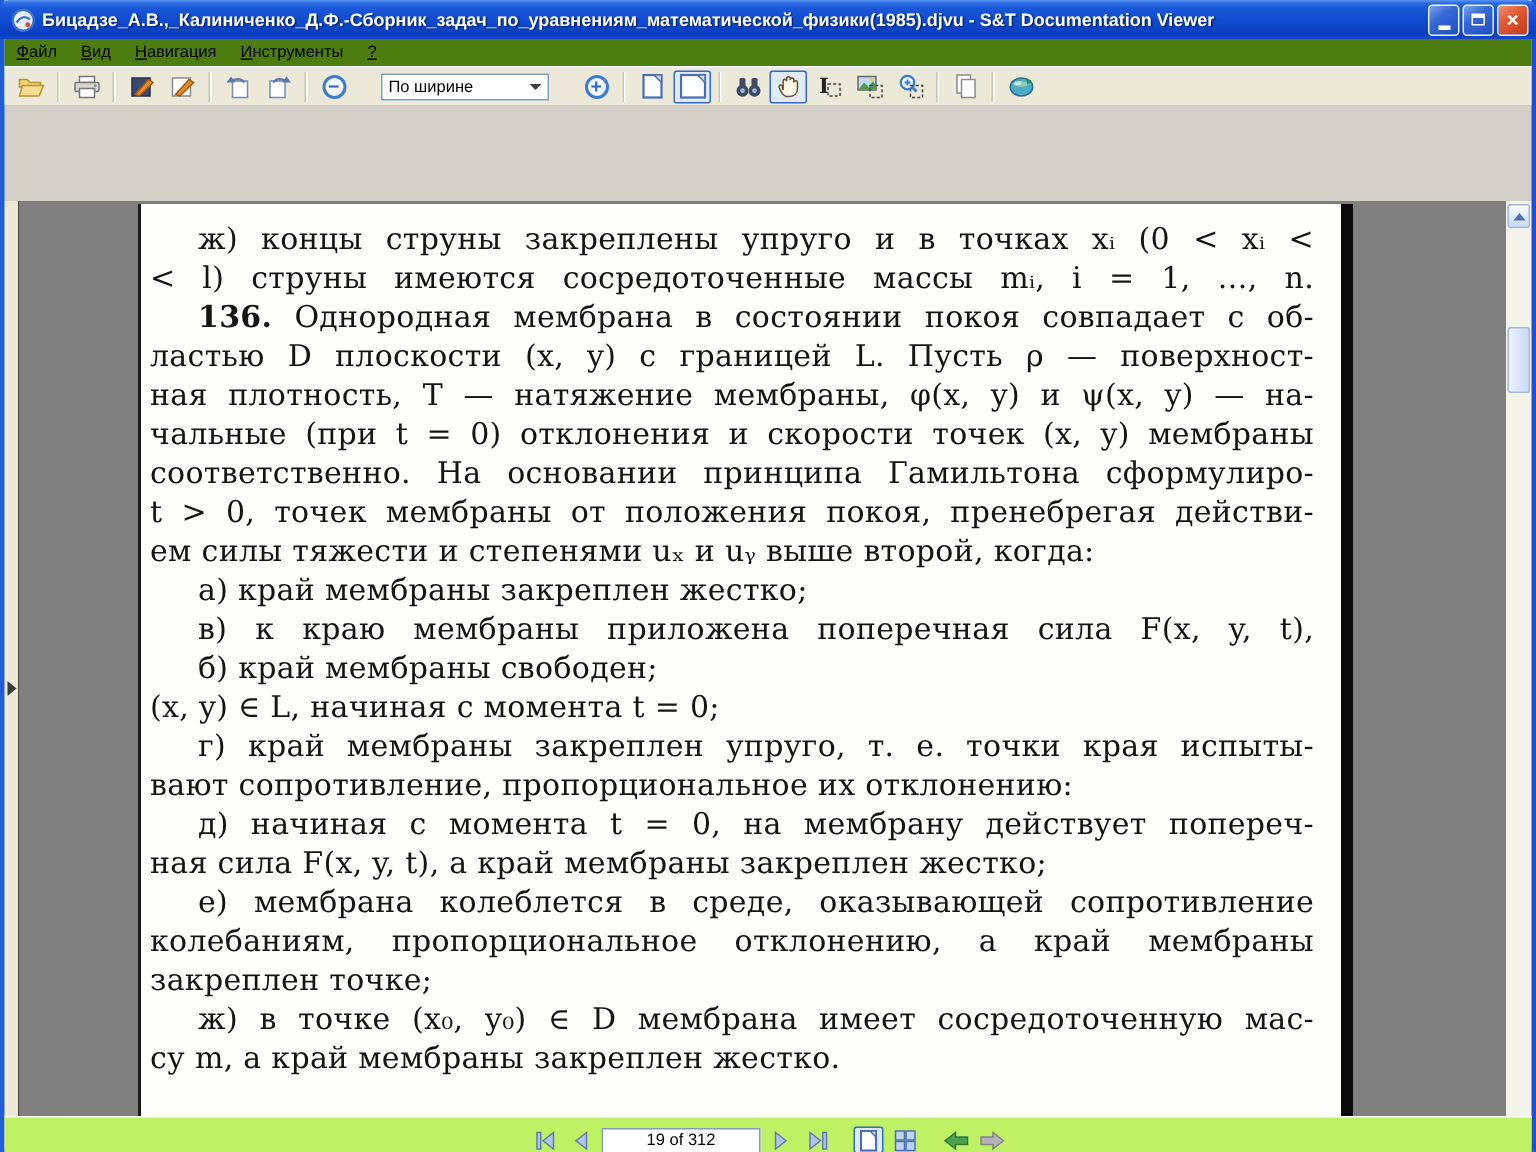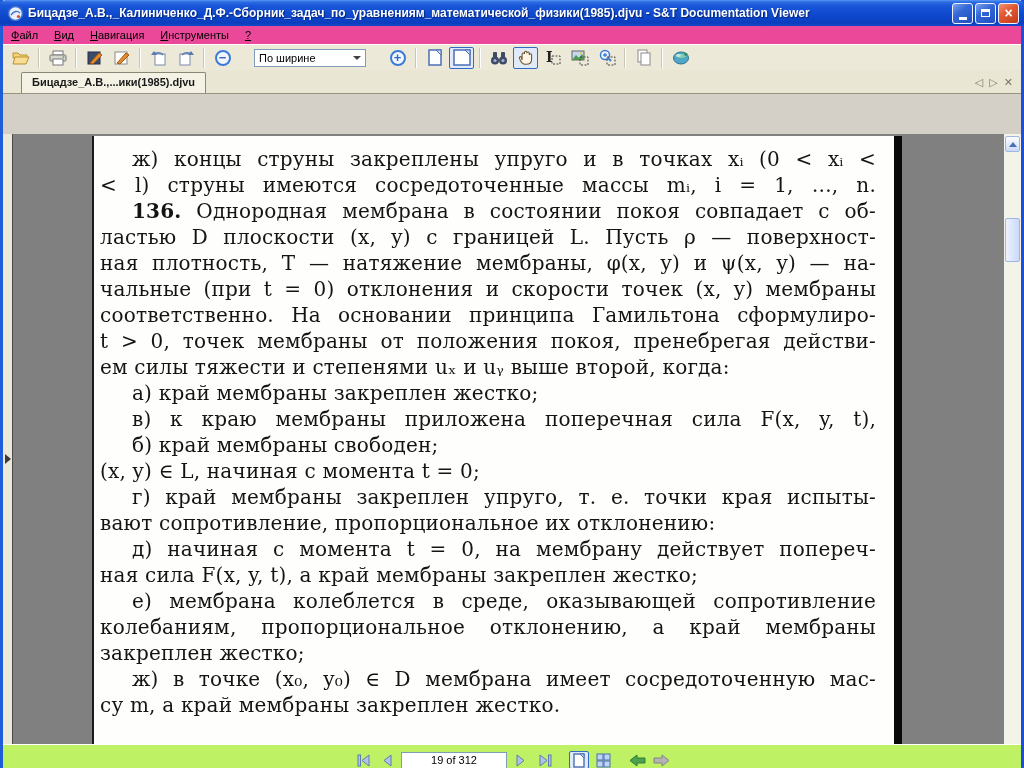--- a/index.html
+++ b/index.html
@@ -20,21 +20,21 @@
   .winbtns { display:flex; gap:2px; }
   .wbtn { width:21px; height:21px; border:1px solid #eef3ff; border-radius:3px;
     display:flex; align-items:center; justify-content:center; color:#fff; }
   .wbtn.blue { background:linear-gradient(145deg,#7AA2EC 0%,#3568D6 40%,#1F4FC4 100%); }
   .wbtn.red  { background:linear-gradient(145deg,#F0926F 0%,#E25B35 40%,#C23A17 100%); }
   .glyph-min { width:8px; height:3px; background:#fff; margin-top:10px; }
   .glyph-restore { width:9px; height:8px; border:1px solid #fff; border-top:3px solid #fff; }
   .glyph-close { font-size:14px; font-weight:bold; line-height:1; }
 
   
-  .menubar { position:absolute; left:0; top:26px; width:1018px; height:18px; background:#ec4899;
+  .menubar { position:absolute; left:0; top:26px; width:1018px; height:18px; background:#4d7c0f;
     display:flex; align-items:center; font-size:11px; color:#000; }
   .menu-item { padding:2px 8px; cursor:default; }
   .menu-item u { text-decoration:underline; }
 
   
   .toolbar { position:absolute; left:0; top:44px; width:1018px; height:26px; background:#ECE9D8;
     border-top:1px solid #fff; display:flex; align-items:center; padding-left:4px; }
   .tbtn { width:25px; height:22px; display:flex; align-items:center; justify-content:center;
     border:1px solid transparent; border-radius:2px; margin:0 1px; }
   .tbtn.sel { border:1px solid #316AC5; background:#E1EAF8; }
@@ -244,31 +244,20 @@
     <span class="tbtn">
       <svg width="18" height="17" viewBox="0 0 18 17">
         <ellipse cx="9" cy="9" rx="7.5" ry="6" fill="#4FA8C8" stroke="#2A7090"></ellipse>
         <path d="M3 7 q6 -4 12 0 q-6 4 -12 0" fill="#8FD6A8" opacity=".85"></path>
         <path d="M12 3 l4 2 l-3 2.5 z" fill="#2E8B57"></path>
         <ellipse cx="6.5" cy="6.5" rx="2.4" ry="1.4" fill="#ffffff" opacity=".55"></ellipse>
       </svg>
     </span>
   </div>
 
-  <div class="tabbar">
-    <div class="tab">
-      <span>Бицадзе_А.В.,...ики(1985).djvu</span>
-    </div>
-    <div class="tab-spacer"></div>
-    <div class="tabnav">
-      <span>◁</span>
-      <span>▷</span>
-      <span>✕</span>
-    </div>
-  </div>
 
   <div class="docarea">
     <div class="splitter">
       <span class="splitter-arrow"></span>
     </div>
 
     <div class="page">
       <div class="textblock">
         <div class="line ind jy">ж) концы струны закреплены упруго и в точках xᵢ (0 &lt; xᵢ &lt;</div>
         <div class="line jy">&lt; l) струны имеются сосредоточенные массы mᵢ, i = 1, …, n.</div>
@@ -282,21 +271,21 @@
         <div class="line ind">а) край мембраны закреплен жестко;</div>
         <div class="line ind jy">в) к краю мембраны приложена поперечная сила F(x, y, t),</div>
         <div class="line ind">б) край мембраны свободен;</div>
         <div class="line">(x, y) ∈ L, начиная с момента t = 0;</div>
         <div class="line ind jy">г) край мембраны закреплен упруго, т. е. точки края испыты-</div>
         <div class="line">вают сопротивление, пропорциональное их отклонению:</div>
         <div class="line ind jy">д) начиная с момента t = 0, на мембрану действует попереч-</div>
         <div class="line">ная сила F(x, y, t), а край мембраны закреплен жестко;</div>
         <div class="line ind jy">е) мембрана колеблется в среде, оказывающей сопротивление</div>
         <div class="line jy">колебаниям, пропорциональное отклонению, а край мембраны</div>
-        <div class="line">закреплен жестко;</div>
+        <div class="line">закреплен точке;</div>
         <div class="line ind jy">ж) в точке (x₀, y₀) ∈ D мембрана имеет сосредоточенную мас-</div>
         <div class="line">су m, а край мембраны закреплен жестко.</div>
       </div>
       <div class="pagenum">18</div>
     </div>
 
     <div class="vscroll">
       <span class="sbtn up">
           <span class="arr-up"></span>
         </span>

